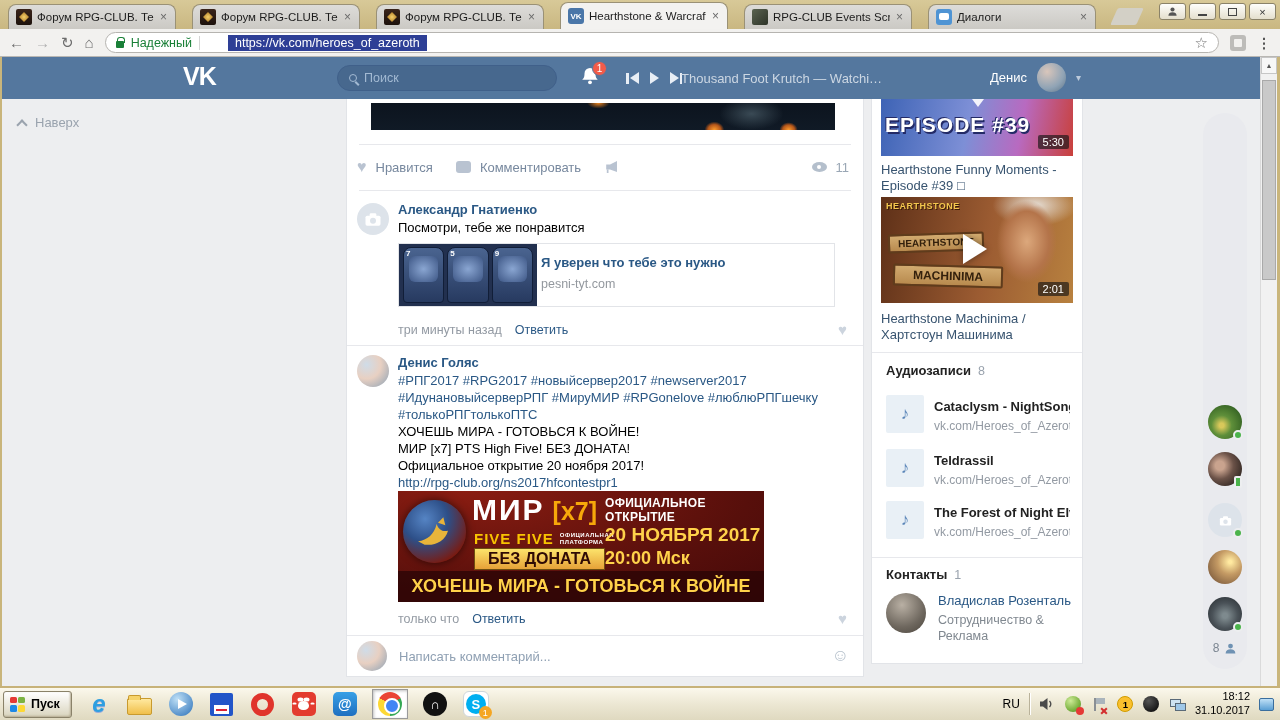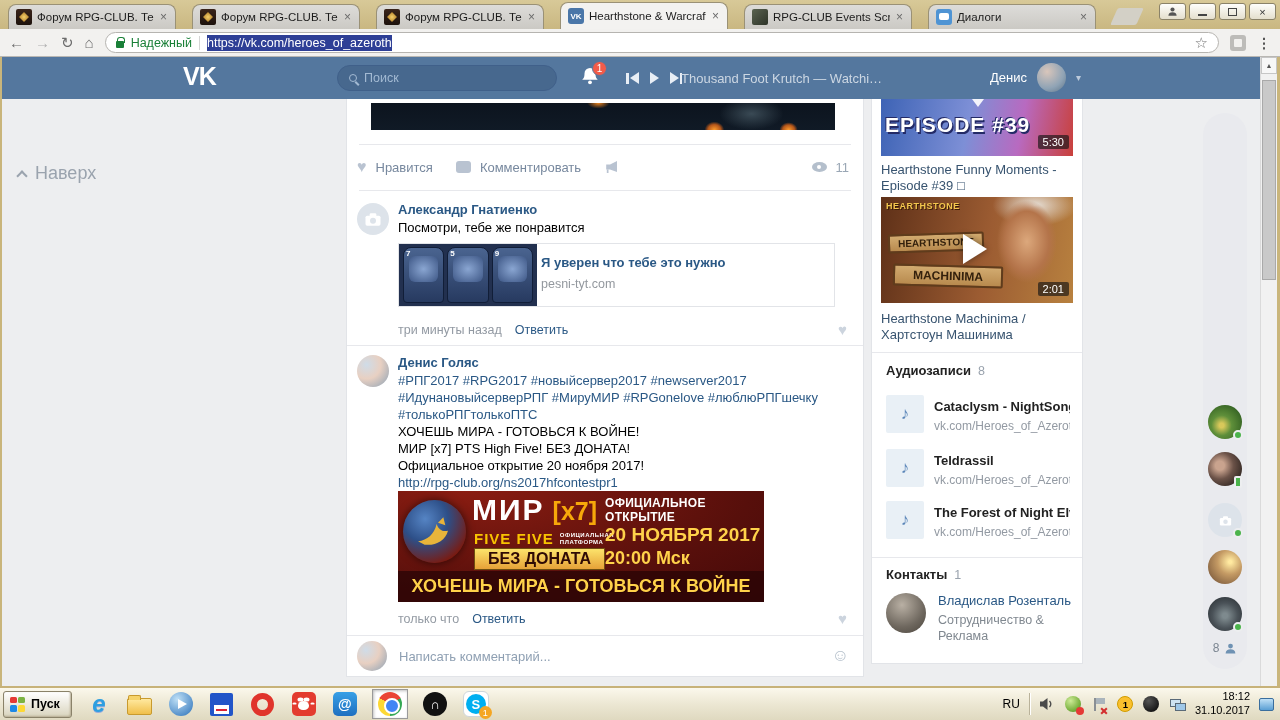--- a/index.html
+++ b/index.html
@@ -39,21 +39,21 @@
     border-bottom:1px solid #b9b7b3; display:flex; align-items:center; padding:0 9px; gap:11px; }
   .navbtn { font-size:15px; color:#6d6d6d; line-height:1; }
   .navbtn.dim { color:#b0b0b0; }
   .omnibox { flex:1; height:21px; background:#fff; border:1px solid #b6b4b0; border-radius:11px;
     display:flex; align-items:center; padding:0 10px; gap:7px; overflow:hidden; }
   .lockicon { width:8px; height:7px; background:#1a8038; border-radius:1px; position:relative; margin-top:3px; }
   .lockicon::before { content:""; position:absolute; left:1px; top:-4px; width:6px; height:5px;
     border:1.5px solid #1a8038; border-bottom:none; border-radius:3px 3px 0 0; }
   .securetxt { color:#1a8038; font-size:12.5px; }
   .obsep { width:1px; height:14px; background:#d5d5d5; }
-  .urlsel { background:#2e3f96; color:#fff; font-size:12.5px; padding:1px 0; white-space:nowrap; }
+  .urlsel { background:#2e3f96; color:#fff; font-size:12.5px; padding:1px 7px; white-space:nowrap;margin-left:21px; }
   .obspacer { flex:1; }
   .staricon { font-size:15px; color:#767676; }
   .extbox { width:16px; height:16px; border-radius:3px; background:#bdbcb9; position:relative; }
   .extbox::after { content:""; position:absolute; inset:4px; background:#f2f1ef; border-radius:1px; }
   .menudots { font-size:14px; color:#555; font-weight:bold; letter-spacing:0; }
 
   
   .vkheader { position:absolute; top:57px; left:2px; width:1258px; height:42px; background:#54779e; }
   .vklogo { position:absolute; left:181px; top:5px; color:#fff; font-size:25px; font-weight:800; letter-spacing:-1px; }
   .vksearch { position:absolute; left:335px; top:8px; width:220px; height:26px; background:#47688e;
@@ -79,21 +79,21 @@
   .uavatar { width:29px; height:29px; border-radius:50%;
     background:radial-gradient(circle at 35% 30%, #d9c6bb, #8fa3b5 60%, #5d7387); }
   .chev { color:#bccadb; font-size:10px; }
 
   
   .content { position:absolute; top:99px; bottom:34px; left:0; right:0; background:#edeef0; overflow:hidden; }
   .goldL { position:absolute; top:57px; bottom:34px; left:0; width:2px; background:#c9b57b; z-index:5; }
   .goldR { position:absolute; top:57px; bottom:34px; right:0; width:3px; background:#c9b57b; z-index:5; }
 
   .totop { position:absolute; left:18px; top:16px; display:flex; align-items:center; gap:9px;
-    color:#9aa3ae; font-size:18px;margin-top:48px; }
+    color:#9aa3ae; font-size:13px; }
   .chevup { width:8px; height:8px; border-left:2px solid #9aa3ae; border-top:2px solid #9aa3ae;
     transform:rotate(45deg); margin-top:4px; }
 
   
   .maincard { position:absolute; left:346px; top:0; width:518px; height:578px; background:#fff;
     border:1px solid #e2e4e8; border-top:none; }
   .mdiv { position:absolute; left:12px; right:12px; height:0; border-top:1px solid #e7e8ec; }
   .postimg { position:absolute; left:24px; top:4px; width:464px; height:27px;
     background:
       radial-gradient(14px 12px at 74% 100%, #ff9e2e 0%, #b4561a 45%, transparent 70%),

